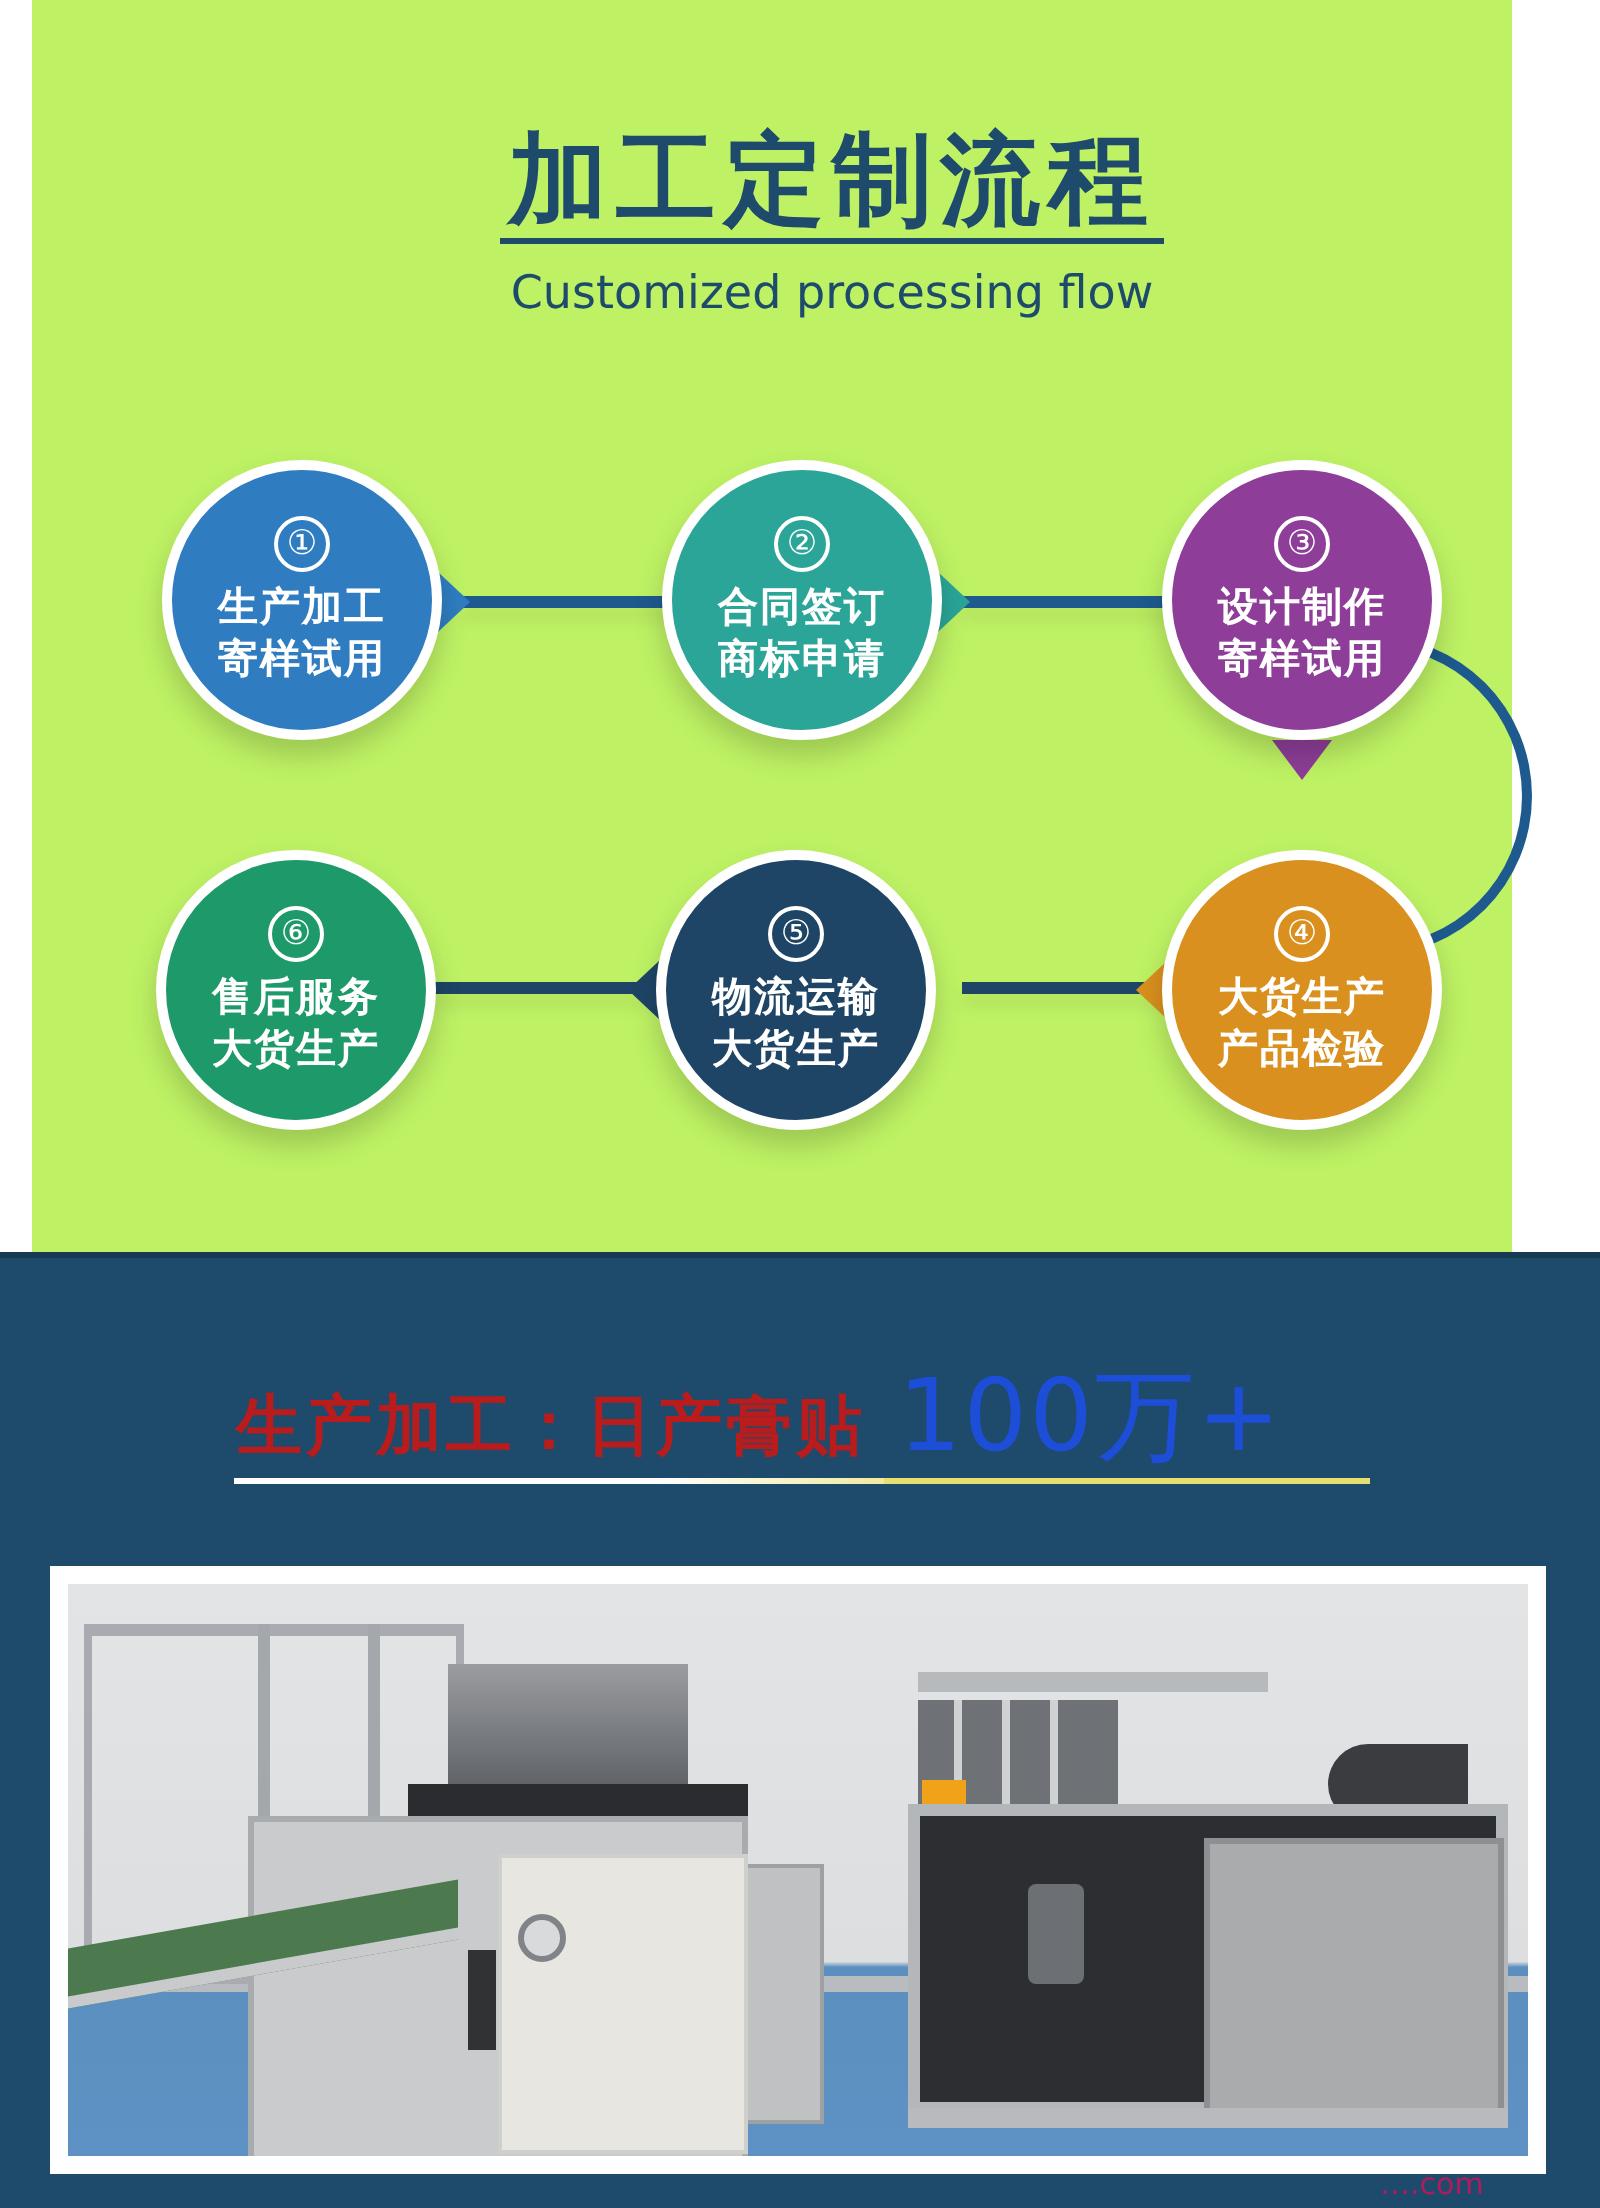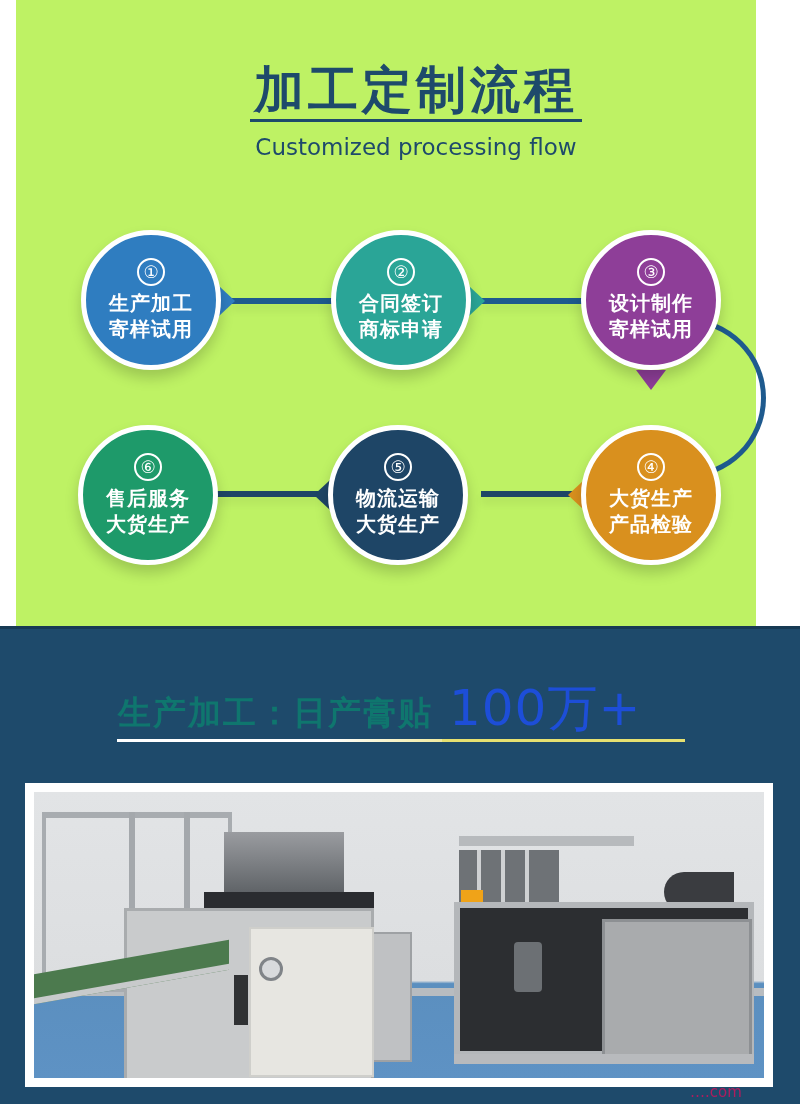--- a/index.html
+++ b/index.html
@@ -16,21 +16,21 @@
 
   .arc { position: absolute; left: 660px; top: 318px; width: 90px; height: 160px; border: 5px solid #1e5a8e; border-left: none; border-radius: 0 80px 80px 0; }
 
   .node { position: absolute; width: 140px; height: 140px; border-radius: 50%; border: 5px solid #ffffff; box-shadow: 0 8px 14px rgba(0,0,0,0.18); display: flex; flex-direction: column; align-items: center; justify-content: center; color: #ffffff; }
   .node .num { width: 28px; height: 28px; border: 2px solid #fff; border-radius: 50%; font-size: 17px; line-height: 24px; text-align: center; margin-bottom: 4px; }
   .node .line { font-size: 20px; font-weight: bold; line-height: 26px; letter-spacing: 1px; }
   .tail { position: absolute; width: 0; height: 0; }
 
   .bottom { position: absolute; left: 0; top: 626px; width: 800px; height: 478px; background: #1e4a6b; border-top: 3px solid #173a54; }
   .headline { position: absolute; left: 118px; top: 678px; height: 60px; display: flex; align-items: flex-end; }
-  .headline .label { font-size: 33px; font-weight: bold; color: #0f766e; letter-spacing: 2px; line-height: 50px; }
+  .headline .label { font-size: 33px; font-weight: bold; color: #b91c1c; letter-spacing: 2px; line-height: 50px; }
   .headline .big { font-size: 50px; font-weight: normal; color: #1d4ed8; line-height: 60px; margin-left: 16px; letter-spacing: 1px; }
   .hl-line-white { position: absolute; left: 117px; top: 739px; width: 210px; height: 3px; background: #ffffff; }
   .hl-line-mid { position: absolute; left: 327px; top: 739px; width: 115px; height: 3px; background: linear-gradient(90deg, #ffffff, #f0eaa0); }
   .hl-line-yellow { position: absolute; left: 442px; top: 739px; width: 243px; height: 3px; background: #e6e070; }
 
   .photo-frame { position: absolute; left: 25px; top: 783px; width: 748px; height: 304px; background: #ffffff; padding: 9px; }
   .photo { position: relative; width: 100%; height: 100%; overflow: hidden; background: linear-gradient(180deg, #e2e4e6 0%, #dcdee0 66%, #5b8fbf 67%, #5e92c4 100%); }
   .wall-trim { position: absolute; left: 0; top: 196px; width: 100%; height: 8px; background: #b8bcc0; }
   .m1-frame { position: absolute; left: 8px; top: 20px; width: 190px; height: 180px; border: 4px solid #a8acb0; border-top-width: 6px; }
   .m1-post { position: absolute; top: 20px; width: 6px; height: 190px; background: #a4a8ac; }

